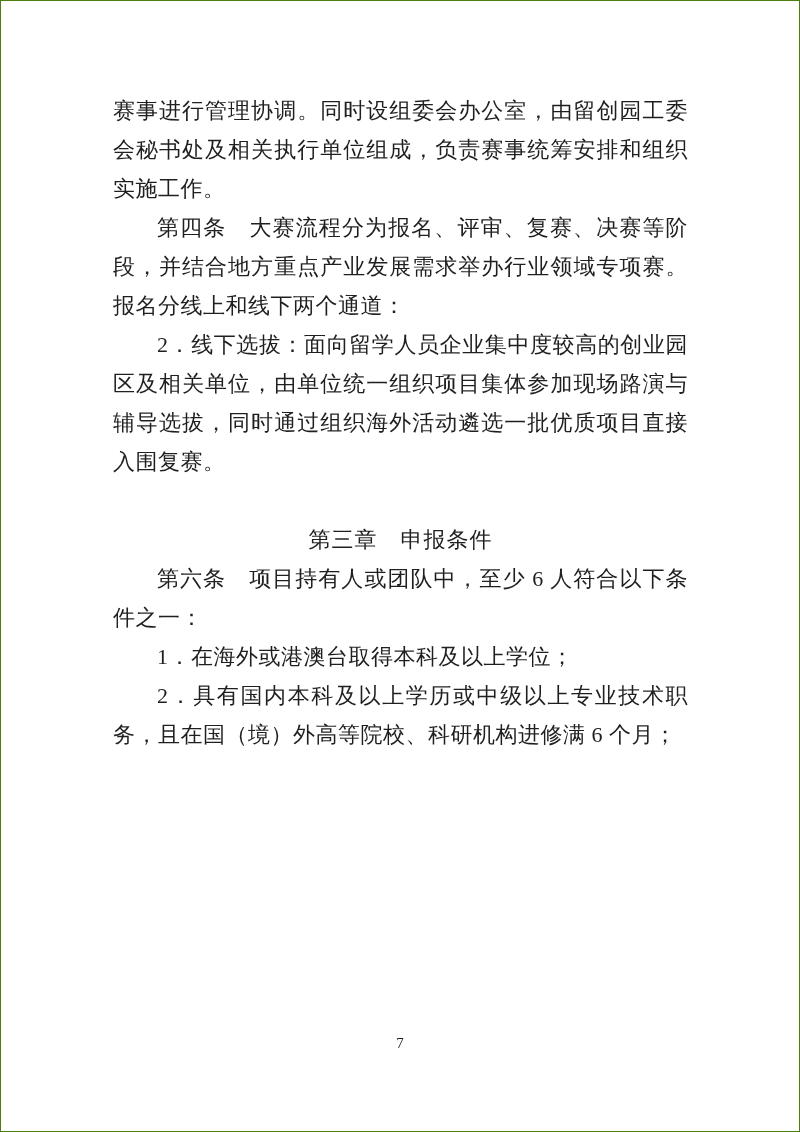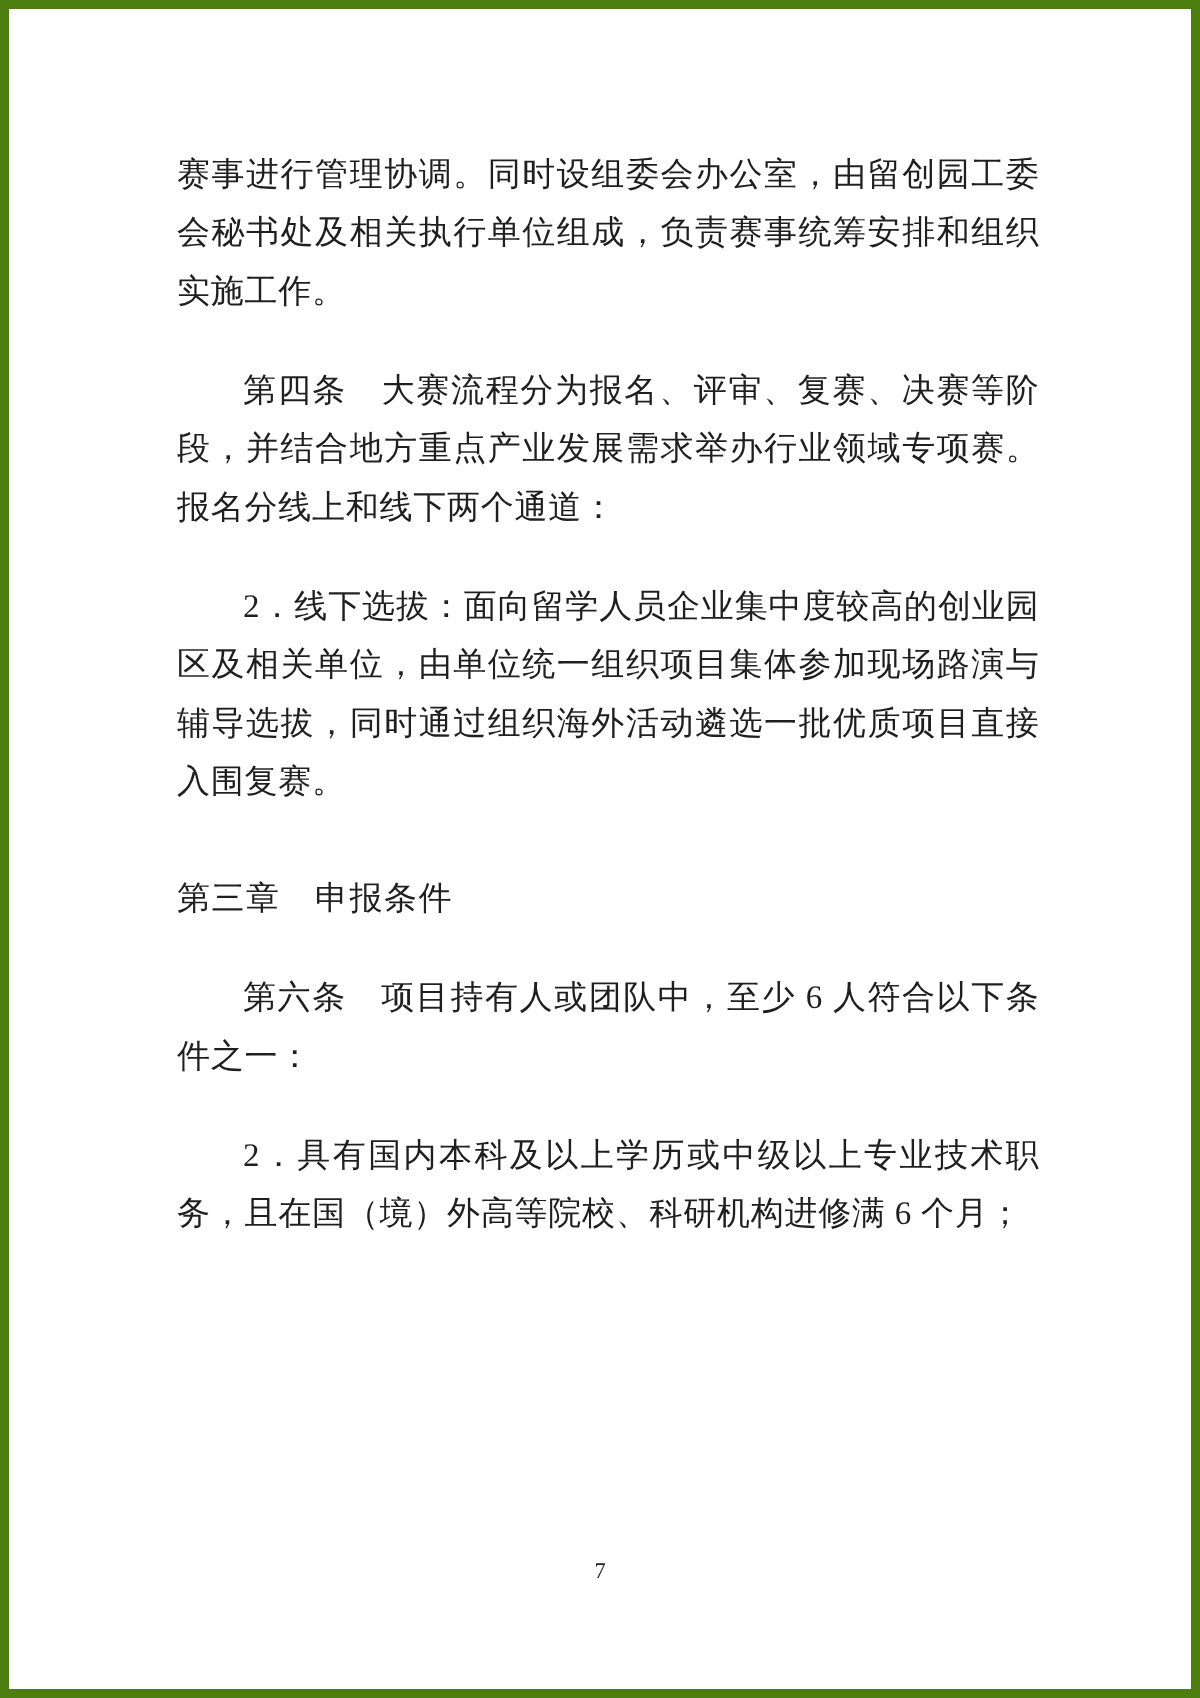--- a/index.html
+++ b/index.html
@@ -7,45 +7,45 @@
     padding: 0;
     background: #ffffff;
     font-family: "Liberation Serif", "DejaVu Serif", serif;
   }
   .page {
     position: relative;
     width: 800px;
     height: 1132px;
     box-sizing: border-box;
     background: #ffffff;
-    border: 6px solid #4d7c0f;
+    border: 1px solid #4d7c0f;
     overflow: hidden;
   }
   .doc-body {
     position: absolute;
     left: 112px;
     top: 90px;
     width: 575px;
     font-size: 22px;
     line-height: 39px;
     color: #1f1f1f;
     letter-spacing: 0.5px;
   }
   .para {
     margin: 0;
     text-align: justify;
   }
   .para.indent {
     text-indent: 2em;
-    margin-top: 27px;
   }
   .chapter-heading {
     margin: 39px 0 0 0;
     font-size: 22px;
     font-weight: normal;
+    text-align: center;
     letter-spacing: 1px;
   }
   .page-footer {
     position: absolute;
     left: 0;
     top: 1034px;
     width: 100%;
     text-align: center;
     font-size: 15px;
     color: #1f1f1f;
@@ -54,18 +54,19 @@
 </head>
 <body>
 
 <div class="page">
   <div class="doc-body">
       <p class="para">赛事进行管理协调。同时设组委会办公室，由留创园工委会秘书处及相关执行单位组成，负责赛事统筹安排和组织实施工作。</p>
       <p class="para indent">第四条　大赛流程分为报名、评审、复赛、决赛等阶段，并结合地方重点产业发展需求举办行业领域专项赛。报名分线上和线下两个通道：</p>
       <p class="para indent">2．线下选拔：面向留学人员企业集中度较高的创业园区及相关单位，由单位统一组织项目集体参加现场路演与辅导选拔，同时通过组织海外活动遴选一批优质项目直接入围复赛。</p>
       <h2 class="chapter-heading">第三章　申报条件</h2>
       <p class="para indent">第六条　项目持有人或团队中，至少 6 人符合以下条件之一：</p>
+      <p class="para indent">1．在海外或港澳台取得本科及以上学位；</p>
       <p class="para indent">2．具有国内本科及以上学历或中级以上专业技术职务，且在国（境）外高等院校、科研机构进修满 6 个月；</p>
     </div>
   <div class="page-footer">
     <span>7</span>
   </div>
 </div>
 
 </body></html>

